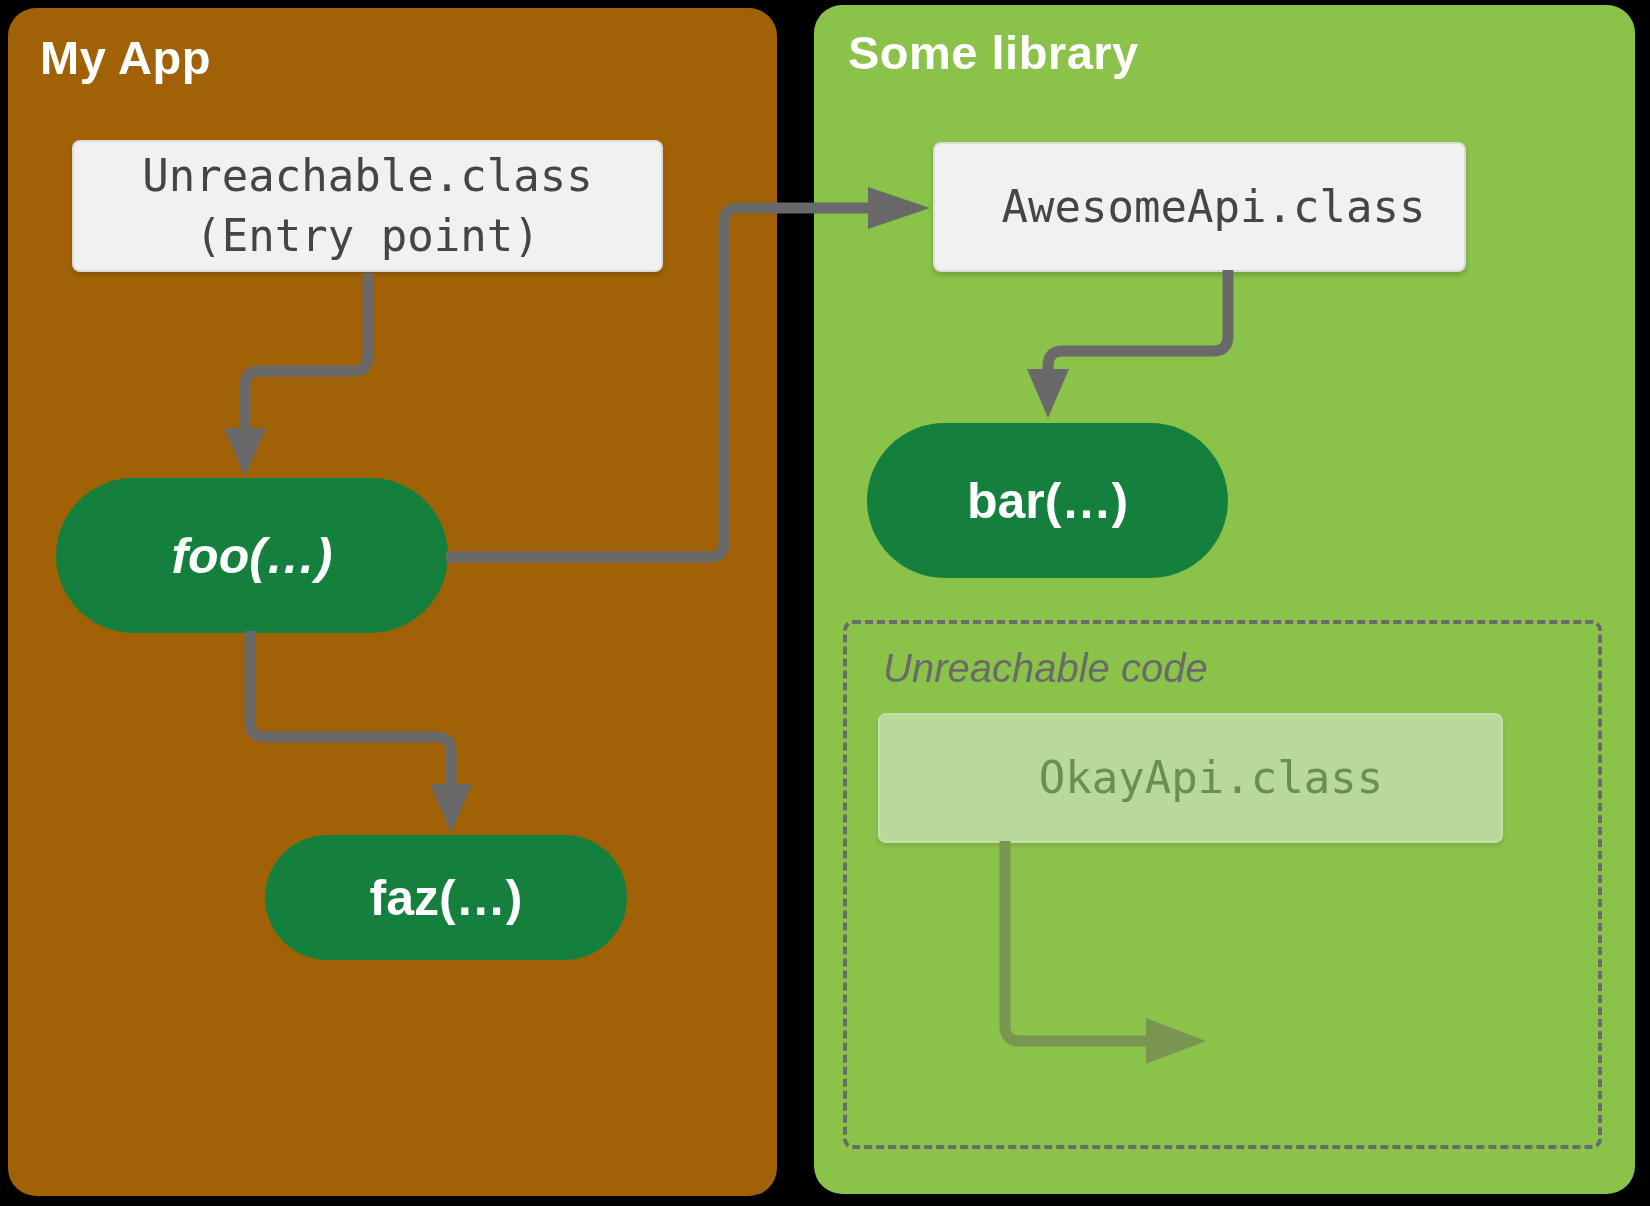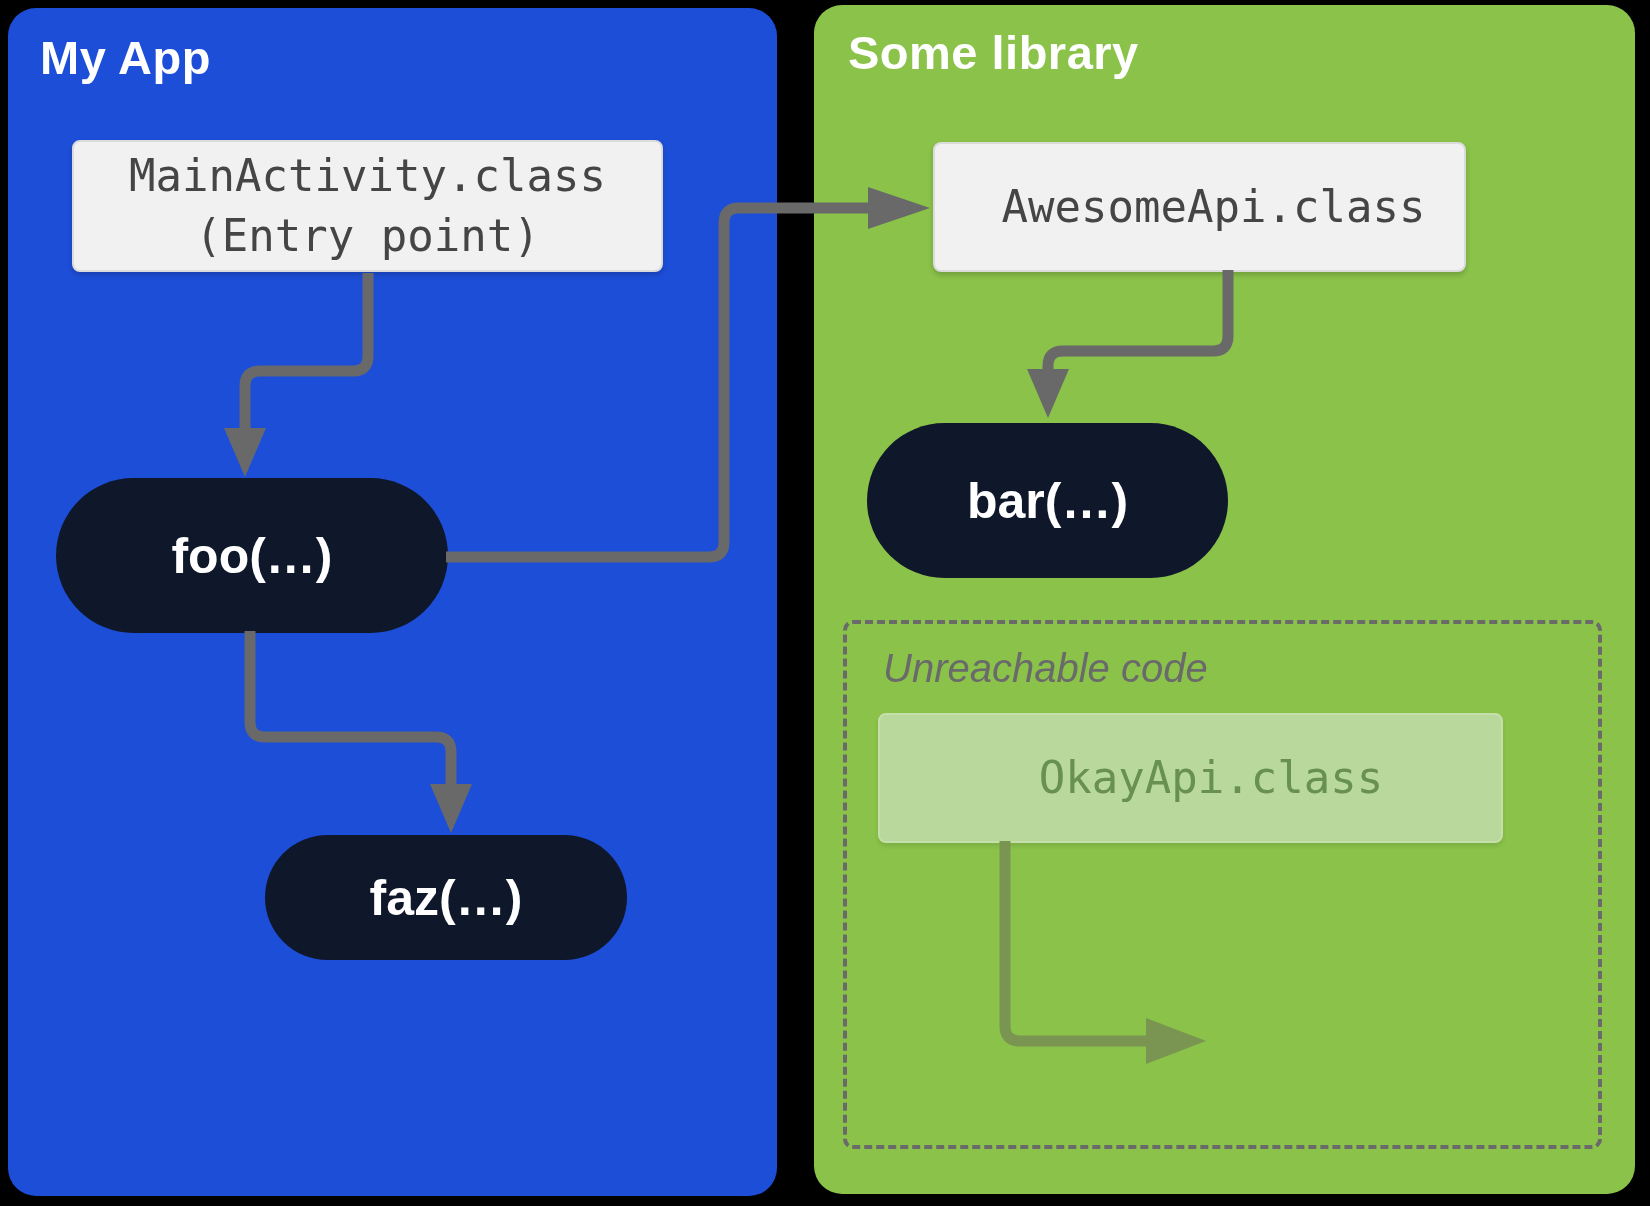--- a/index.html
+++ b/index.html
@@ -7,21 +7,21 @@
     position:relative;
     width:1650px;height:1206px;
     background:#000;
     overflow:hidden;
     font-family:"Liberation Sans", sans-serif;
   }
   .panel{
     position:absolute;
     border-radius:28px;
   }
-  #panel-app{left:8px;top:8px;width:769px;height:1188px;background:#1d4ed8;}
+  #panel-app{left:8px;top:8px;width:769px;height:1188px;background:#a16207;}
   #panel-lib{left:814px;top:5px;width:821px;height:1189px;background:#8AC24A;}
   .panel-title{
     position:absolute;
     color:#fff;
     font-size:47px;
     font-weight:bold;
     letter-spacing:0.5px;
   }
   #title-app{left:32px;top:22px;}
   #title-lib{left:34px;top:20px;}
@@ -47,30 +47,30 @@
   #box-okayapi{
     left:878px;top:713px;width:625px;height:130px;
     background:#B9D89C;
     border:2px solid #C4DFAA;
     box-shadow:0 3px 4px rgba(0,0,0,0.10);
     color:#68904E;
     padding-left:41px;
   }
   .pill{
     position:absolute;
-    background:#0f172a;
+    background:#15803d;
     border-radius:999px;
     display:flex;
     align-items:center;
     justify-content:center;
     color:#fff;
     font-size:50px;
     font-weight:bold;
   }
-  #pill-foo{left:56px;top:478px;width:392px;height:155px;}
+  #pill-foo{left:56px;top:478px;width:392px;height:155px;font-style:italic;}
   #pill-faz{left:265px;top:835px;width:362px;height:125px;}
   #pill-bar{left:867px;top:423px;width:361px;height:155px;}
   #pill-baz{
     left:1208px;top:960px;width:372px;height:165px;
     background:#3FBE8E;
     color:#C9E6A6;
   }
   #unreachable-box{
     position:absolute;
     left:843px;top:620px;width:759px;height:529px;
@@ -112,21 +112,21 @@
 
   <div class="panel" id="panel-lib">
     <div class="panel-title" id="title-lib">Some library</div>
   </div>
 
   <div id="unreachable-box">
     <div id="unreachable-label">Unreachable code</div>
   </div>
 
   <div class="class-box" id="box-mainactivity">
-    <span>MainActivity.class</span>
+    <span>Unreachable.class</span>
     <span>(Entry point)</span>
   </div>
 
   <div class="class-box" id="box-awesomeapi">
     <span>AwesomeApi.class</span>
   </div>
 
   <div class="class-box" id="box-okayapi">
     <span>OkayApi.class</span>
   </div>

